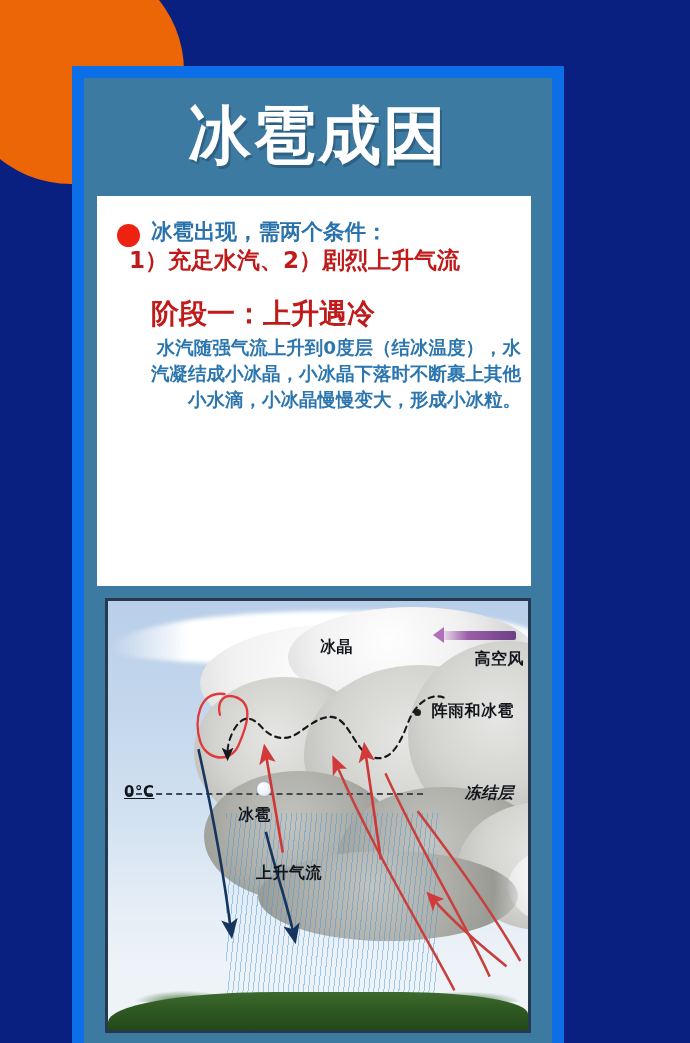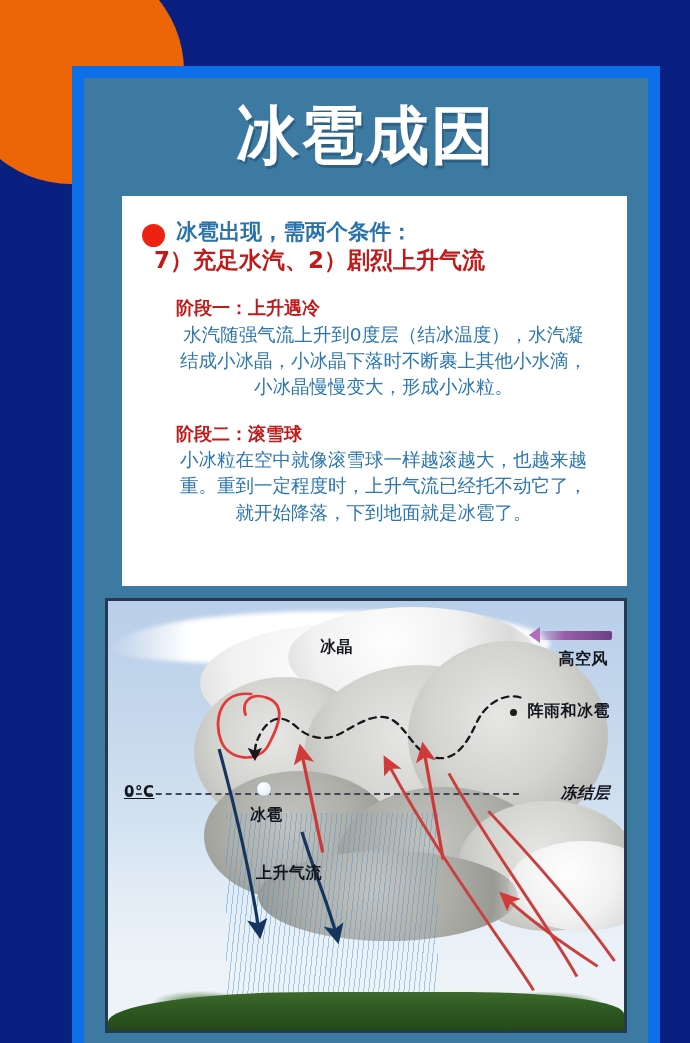--- a/index.html
+++ b/index.html
@@ -32,21 +32,21 @@
     border-radius: 50%;
     background: #ec6608;
     z-index: 2;
   }
 
   
   #frame-outer {
     position: absolute;
     left: 72px;
     top: 66px;
-    width: 588px;
+    width: 492px;
     height: 977px;
     background: #0c6fe8;
     z-index: 3;
   }
 
   
   #card {
     position: absolute;
     left: 12px;
     top: 12px;
@@ -72,27 +72,27 @@
     color: #ffffff;
     letter-spacing: 2px;
     text-shadow: 2px 3px 0 rgba(20,55,85,0.38);
     white-space: nowrap;
     font-family: "DejaVu Sans", "Liberation Sans", sans-serif;
   }
 
   
   #text-card {
     position: absolute;
-    left: 38px;
+    left: 13px;
     right: 21px;
     top: 118px;
     height: 390px;
     background: #ffffff;
     box-sizing: border-box;
-    padding: 18px 28px 10px 20px;
+    padding: 18px 2px 10px 20px;
   }
 
   .lead-block {
     position: relative;
     padding-left: 34px;
     margin-top: 4px;
   }
   #lead-bullet {
     position: absolute;
     left: 0px;
@@ -116,33 +116,33 @@
     font-weight: 700;
     white-space: nowrap;
     margin-left: -22px;
   }
 
   .stage-block {
     margin-top: 21px;
     padding-left: 34px;
   }
   .stage-heading {
-    font-size: 18px;
+    font-size: 28px;
     line-height: 1.3;
     font-weight: 700;
     color: #c01a1a;
     margin-bottom: 2px;
     white-space: nowrap;
   }
   .stage-body {
     font-size: 18.5px;
     line-height: 1.42;
     color: #2b76ae;
-    font-weight: 400;
-    text-align: center;
+    font-weight: 700;
+    text-align: right;
     margin-right: 8px;
   }
 
   
   #diagram-frame {
     position: absolute;
     left: 21px;
     right: 21px;
     top: 520px;
     bottom: 10px;
@@ -298,32 +298,28 @@
 
       <div id="header-band">
         <div id="poster-title">冰雹成因</div>
       </div>
 
       <div id="text-card">
 
         <div class="lead-block">
           <span id="lead-bullet"></span>
           <div id="lead-line-1">冰雹出现，需两个条件：</div>
-          <div id="lead-line-2">7）充足水汽、2）剧烈上升气流</div>
+          <div id="lead-line-2">1）充足水汽、2）剧烈上升气流</div>
         </div>
 
         <div class="stage-block">
           <div class="stage-heading">阶段一：上升遇冷</div>
           <div class="stage-body">水汽随强气流上升到0度层（结冰温度），水汽凝结成小冰晶，小冰晶下落时不断裹上其他小水滴，小冰晶慢慢变大，形成小冰粒。</div>
         </div>
 
-        <div class="stage-block">
-          <div class="stage-heading">阶段二：滚雪球</div>
-          <div class="stage-body">小冰粒在空中就像滚雪球一样越滚越大，也越来越重。重到一定程度时，上升气流已经托不动它了，就开始降落，下到地面就是冰雹了。</div>
-        </div>
 
       </div>
 
       <div id="diagram-frame">
         <div id="diagram-canvas">
 
           <div id="anvil"></div>
 
           <div class="cloud" style="left:92px;  top:22px;  width:300px; height:120px;"></div>
           <div class="cloud" style="left:180px; top:6px;   width:250px; height:100px;"></div>
@@ -371,29 +367,29 @@
             <path d="M498,436 C470,380 408,290 362,200" fill="none" stroke="#c8403e" stroke-width="3.2"></path>
             <path d="M538,418 C506,368 452,300 404,244" fill="none" stroke="#c8403e" stroke-width="3.2"></path>
             <path d="M520,424 C486,400 450,372 424,346" fill="none" stroke="#c8403e" stroke-width="3.2" marker-end="url(#arrow-red)"></path>
 
             <path d="M118,172 C132,228 150,310 160,380" fill="none" stroke="#16355e" stroke-width="3.4" marker-end="url(#arrow-navy)"></path>
             <path d="M206,268 C218,312 234,352 242,386" fill="none" stroke="#16355e" stroke-width="3.4" marker-end="url(#arrow-navy)"></path>
           </svg>
 
           <div class="diagram-label" style="left:212px; top:36px;">冰晶</div>
 
-          <div class="diagram-label" style="right:16px; top:48px;">高空风</div>
+          <div class="diagram-label" style="right:4px; top:48px;">高空风</div>
 
           <div class="diagram-label" style="right:14px; top:100px;">阵雨和冰雹</div>
 
           <div class="diagram-label" id="label-zero" style="left:16px; top:182px;text-decoration:underline;">0°C</div>
 
           <div class="diagram-label" style="right:14px; top:182px;font-style:italic;">冻结层</div>
 
-          <div class="diagram-label" style="left:142px; top:204px;">冰雹</div>
+          <div class="diagram-label" style="left:130px; top:204px;">冰雹</div>
 
           <div class="diagram-label" style="left:140px; top:262px;padding-left:8px;">上升气流</div>
 
           <div class="diagram-label" style="left:152px; top:438px;">阵雨和冰雹</div>
 
         </div>
       </div>
 
     </div>
   </div>

